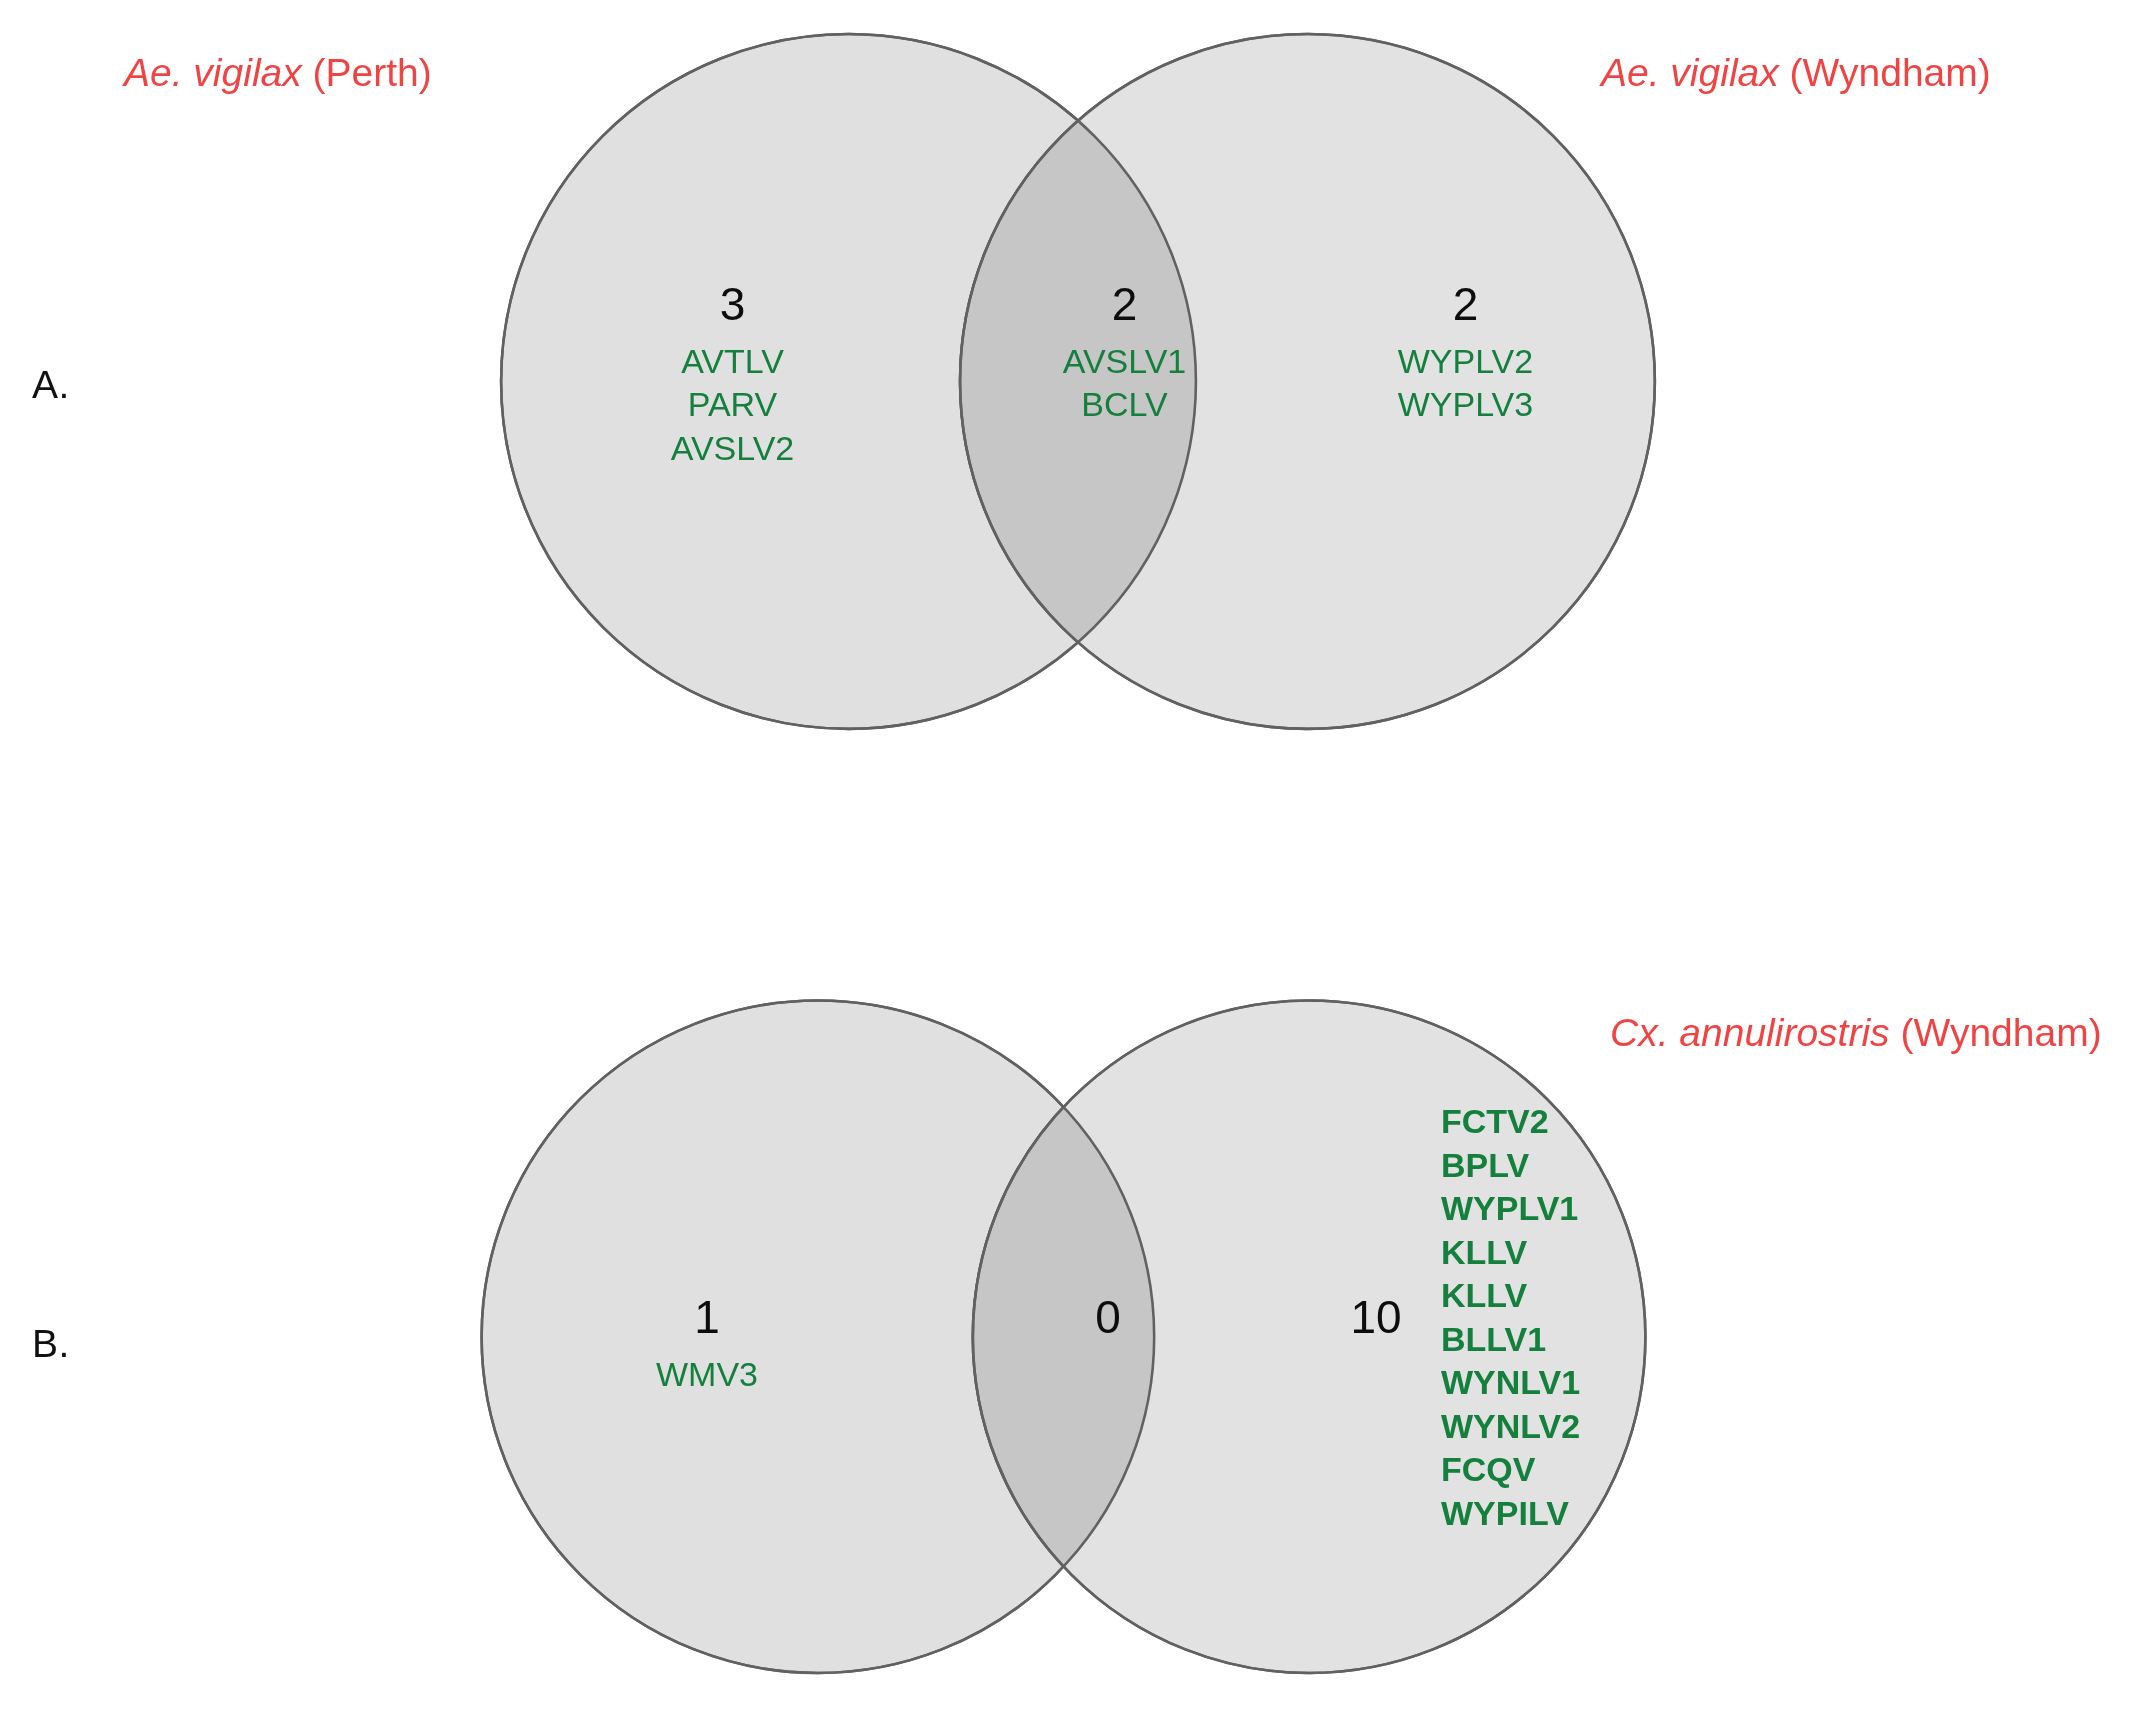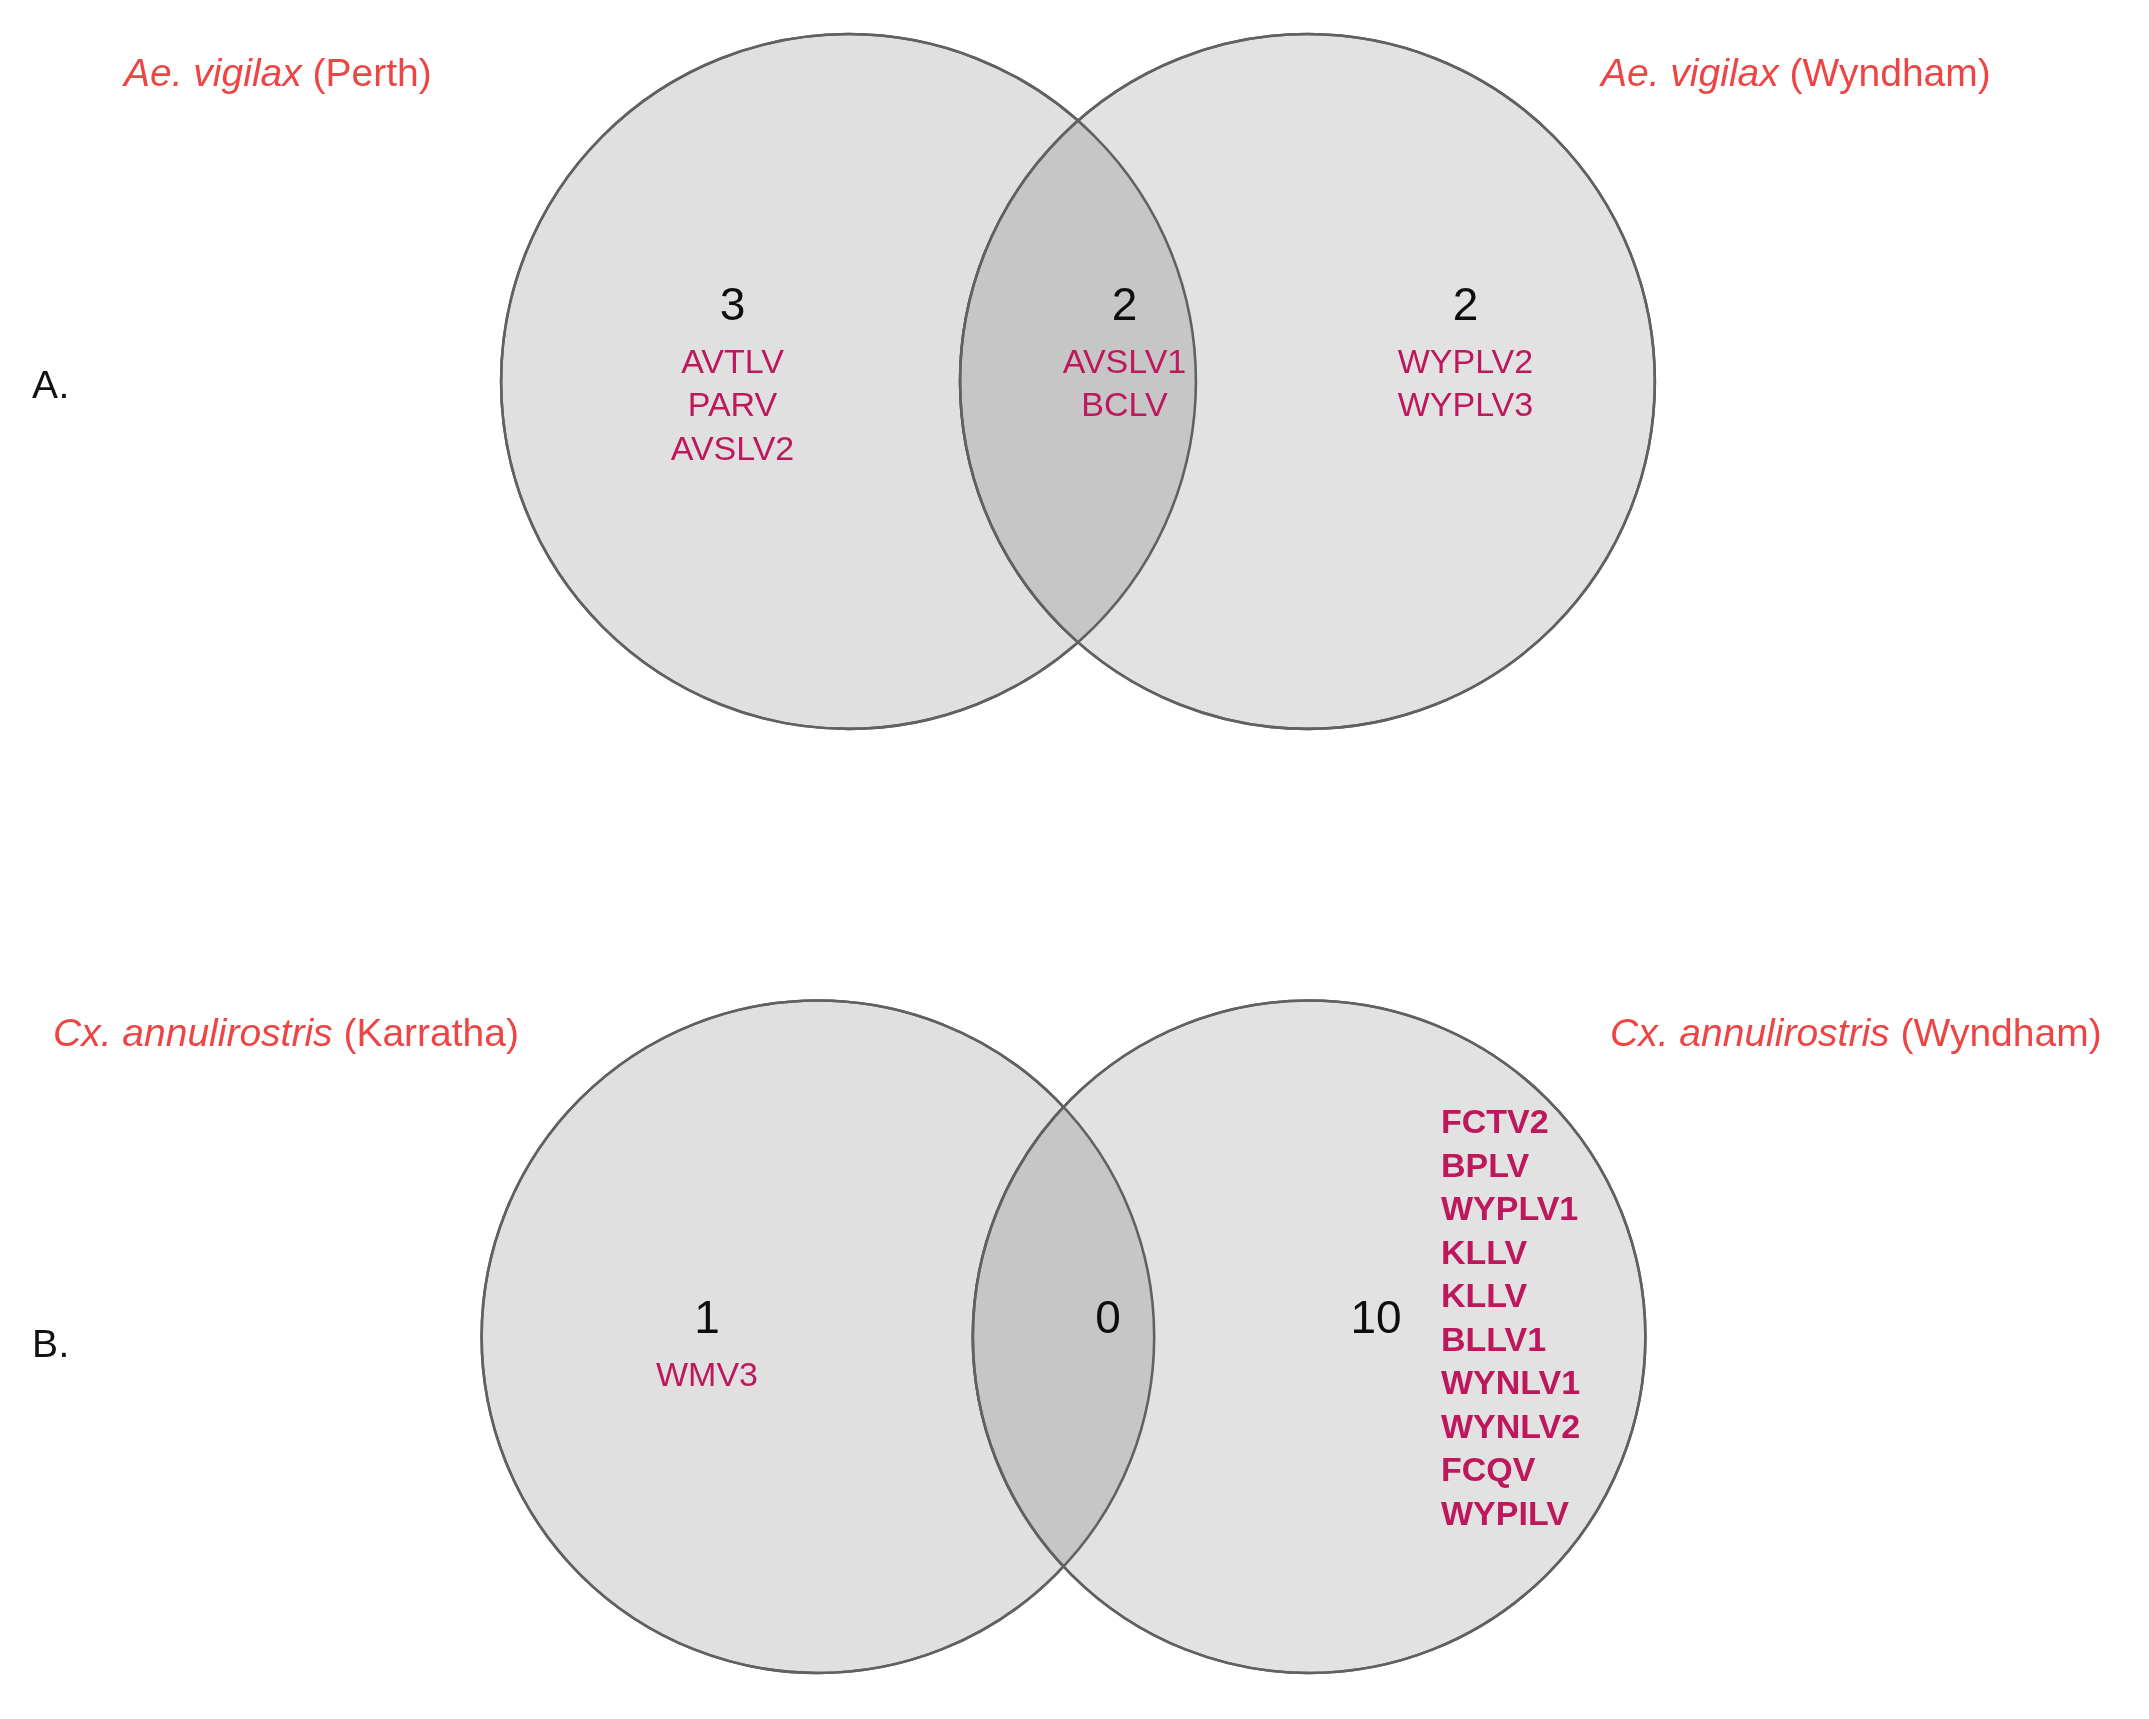--- a/index.html
+++ b/index.html
@@ -60,21 +60,21 @@
   .region .count {
     font-size: 46px;
     line-height: 1.02;
     color: #0d0d0d;
     display: block;
     margin-bottom: 12px;
   }
   .region .members {
     font-size: 34px;
     line-height: 1.28;
-    color: #be185d;
+    color: #15803d;
     display: block;
   }
   .region .members div { display: block; }
 
   
   #label-a-left  { left: 124px;  top: 53px; }
   #label-a-right { left: 1601px; top: 53px; }
   
   #label-b-left  { left: 53px;   top: 153px; }
   #label-b-right { left: 1610px; top: 153px; }
@@ -161,23 +161,20 @@
       </defs>
       <circle cx="960" cy="560" r="395" fill="#e0e0e0" stroke="#616161" stroke-width="3"></circle>
       <circle cx="1537" cy="560" r="395" fill="#e0e0e0" fill-opacity="0.92" stroke="#616161" stroke-width="3"></circle>
       <g clip-path="url(#clipB-left)">
         <circle cx="1537" cy="560" r="395" fill="#c6c6c6" stroke="#616161" stroke-width="3"></circle>
       </g>
       <circle cx="960" cy="560" r="395" fill="none" stroke="#616161" stroke-width="3"></circle>
       <circle cx="1537" cy="560" r="395" fill="none" stroke="#616161" stroke-width="3"></circle>
     </svg>
 
-    <div class="set-label" id="label-b-left">
-      <span class="sp">Cx. annulirostris</span><span> (Karratha)</span>
-    </div>
 
     <div class="set-label" id="label-b-right">
       <span class="sp">Cx. annulirostris</span><span> (Wyndham)</span>
     </div>
 
     <div class="region" id="region-b-left">
       <span class="count">1</span>
       <span class="members">
           <div>WMV3</div>
         </span>

